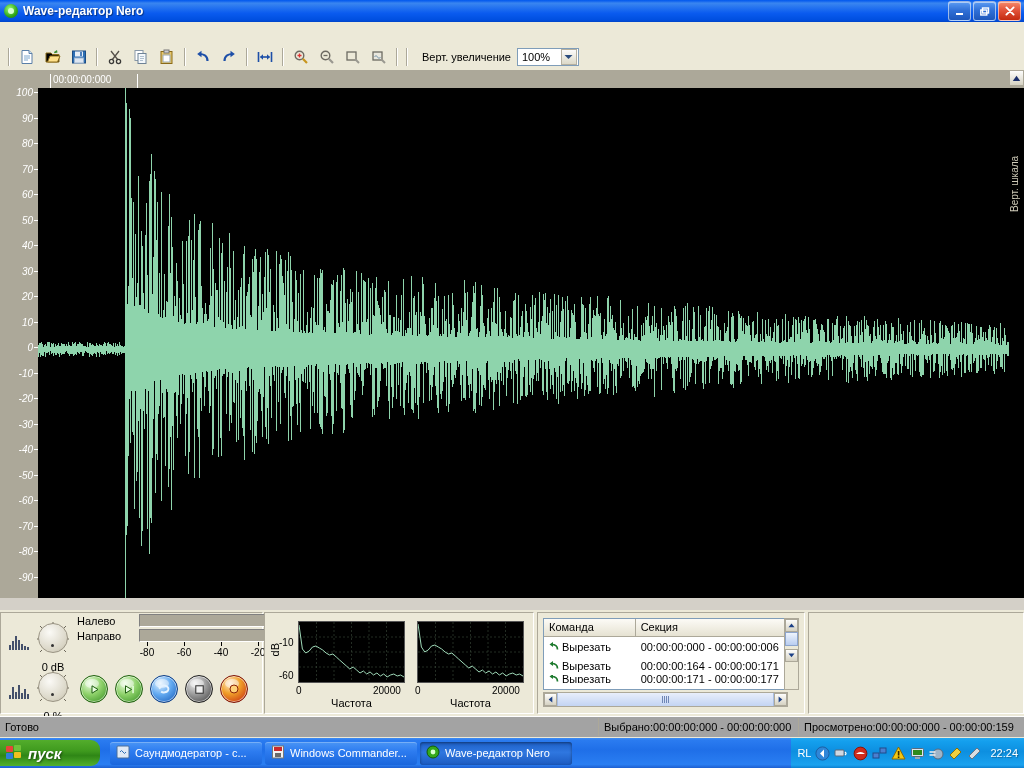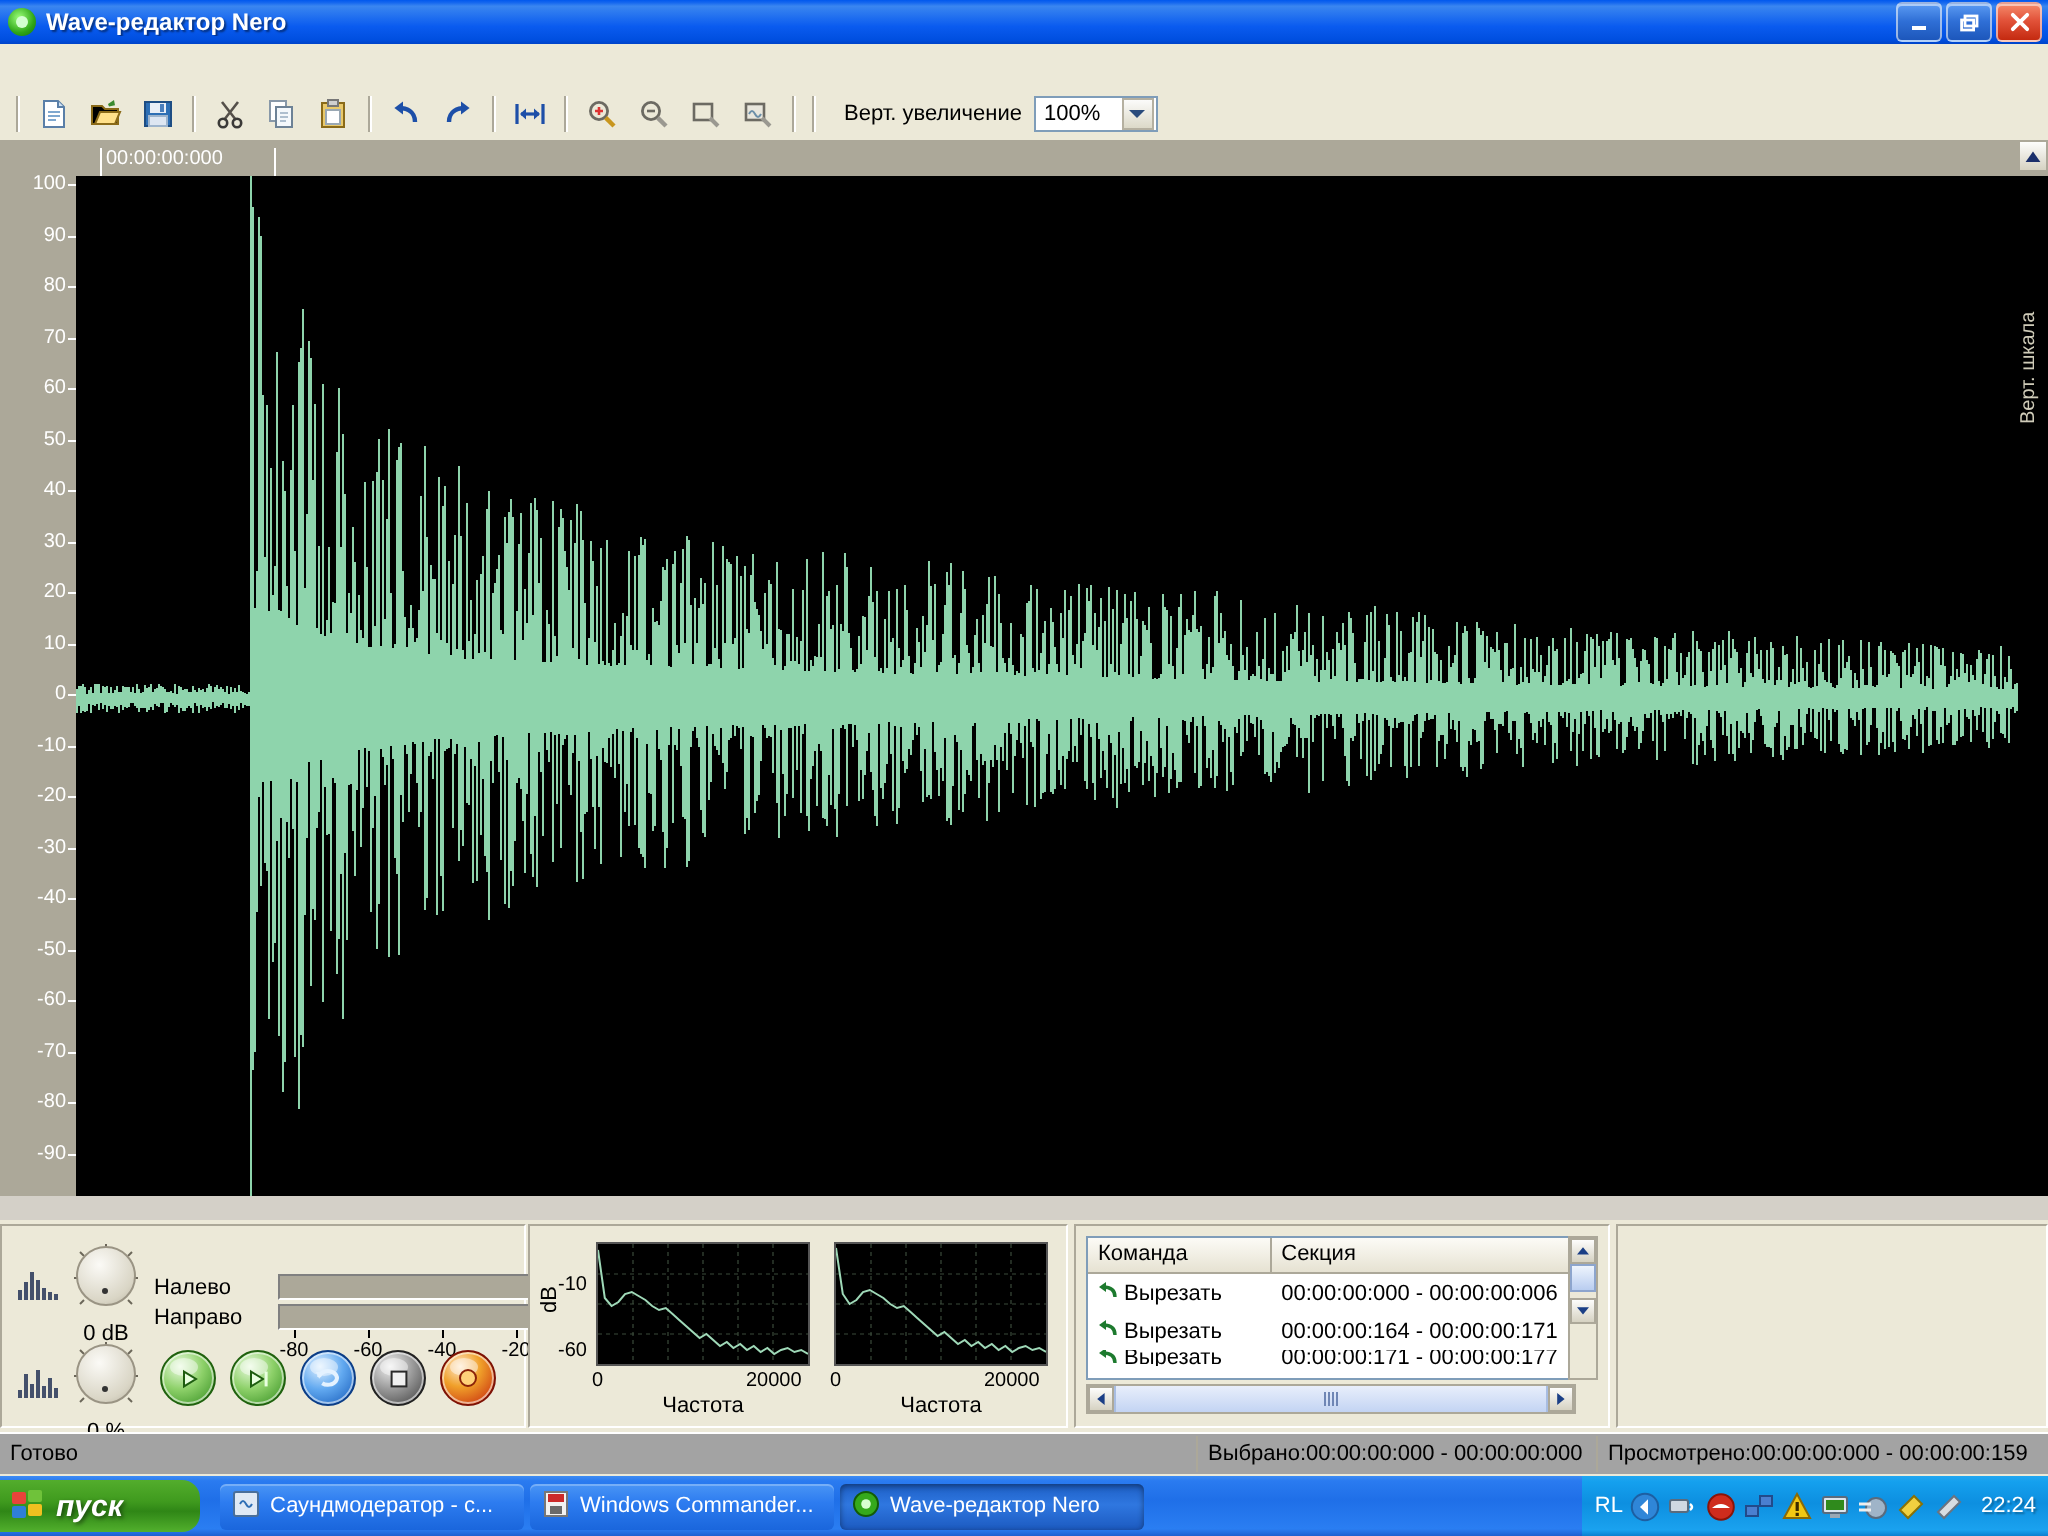--- a/index.html
+++ b/index.html
@@ -77,21 +77,21 @@
   }
   .ruler{
     position:absolute;left:12px;top:4px;width:1024px;height:14px;
     color:#fff;font-size:10px;
   }
   .ruler .tick{position:absolute;top:0;width:1px;height:14px;background:#fff;}
   .ruler .rlabel{position:absolute;top:0px;left:0;white-space:nowrap;color:#fff;font-size:10px;}
   .yaxis{position:absolute;left:0;top:18px;width:38px;height:510px;}
   .yaxis .yl{
     position:absolute;right:5px;font-size:10px;color:#fff;text-align:right;
-    transform:translateY(-50%);white-space:nowrap;
+    transform:translateY(-50%);white-space:nowrap;font-style:italic;
   }
   .yaxis .yt{position:absolute;right:0;width:4px;height:1px;background:#fff;}
   .wavebox{
     position:absolute;left:38px;top:18px;width:971px;height:510px;
     background:#000;overflow:hidden;
   }
   .wavebox svg{display:block;}
   .vscrollcol{
     position:absolute;left:1009px;top:18px;width:15px;height:510px;background:#000;
   }
@@ -519,21 +519,21 @@
                 <path d="M33 33 L31 31"></path>
             </g>
           </svg>
           <div class="knob">
               <div class="dot"></div>
             </div>
           <div class="knob-label">0 %</div>
         </div>
       </div>
 
-      <div style="position:absolute;left:76px;top:24px;">
+      <div style="position:absolute;left:76px;top:1px;">
         <div style="display:flex;align-items:center;gap:6px;margin-bottom:2px;">
           <div class="vu-label" style="width:56px;">Налево</div>
           <div class="vu-bar"></div>
         </div>
         <div style="display:flex;align-items:center;gap:6px;">
           <div class="vu-label" style="width:56px;">Направо</div>
           <div class="vu-bar"></div>
         </div>
         <div class="vu-scale" style="margin-left:62px;">
           <div class="st" style="left:8px;"></div>

